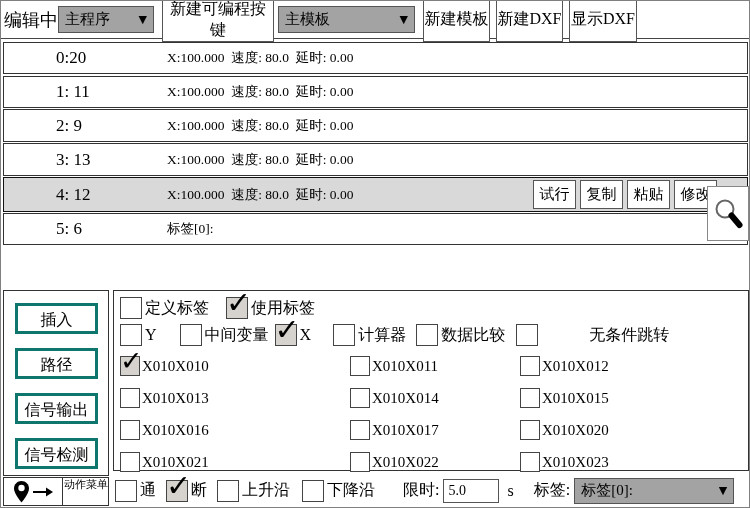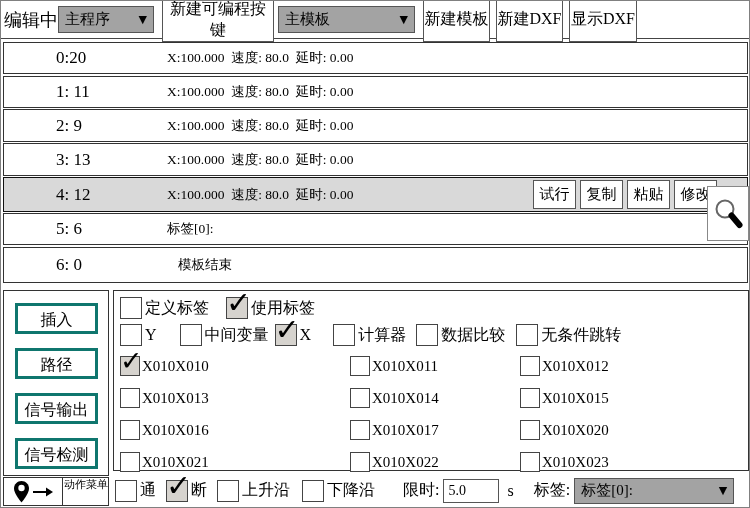--- a/index.html
+++ b/index.html
@@ -104,24 +104,20 @@
     <span class="detail">X:100.000  速度: 80.0  延时: 0.00</span>
     <button class="action-btn" style="left:529px;">试行</button>
     <button class="action-btn" style="left:576px;">复制</button>
     <button class="action-btn" style="left:623px;">粘贴</button>
     <button class="action-btn" style="left:670px;">修改</button>
   </div>
   <div class="step" style="top:212px;height:32px;">
     <span class="idx">5: 6</span>
     <span class="detail">标签[0]:</span>
   </div>
-  <div class="step" style="top:246px;height:36px;">
-    <span class="idx">6: 0</span>
-    <span class="detail" style="left:174px;">模板结束</span>
-  </div>
 
   <div class="mag-panel">
     <svg width="30" height="32" viewBox="0 0 30 32">
       <circle cx="12" cy="11" r="8.5" fill="none" stroke="#666" stroke-width="2"></circle>
       <line x1="18.5" y1="17.5" x2="26.5" y2="27" stroke="#000" stroke-width="6" stroke-linecap="round"></line>
     </svg>
   </div>
 
   <div class="left-box">
     <button class="menu-btn" style="top:12px;">插入</button>
@@ -171,21 +167,21 @@
         <span class="lbl">X</span>
       </div>
       <div class="pair" style="margin-left:22px;">
         <span class="cb"></span>
         <span class="lbl">计算器</span>
       </div>
       <div class="pair" style="margin-left:10px;">
         <span class="cb"></span>
         <span class="lbl">数据比较</span>
       </div>
-      <div class="pair" style="margin-left:11px;">
+      <div class="pair" style="margin-left:11px;gap:48px;">
         <span class="cb"></span>
         <span class="lbl">无条件跳转</span>
       </div>
     </div>
 
     <div class="sig-grid">
       <div class="sig-cell">
         <span class="cb small checked"></span>
         <span class="lbl">X010X010</span>
       </div>

